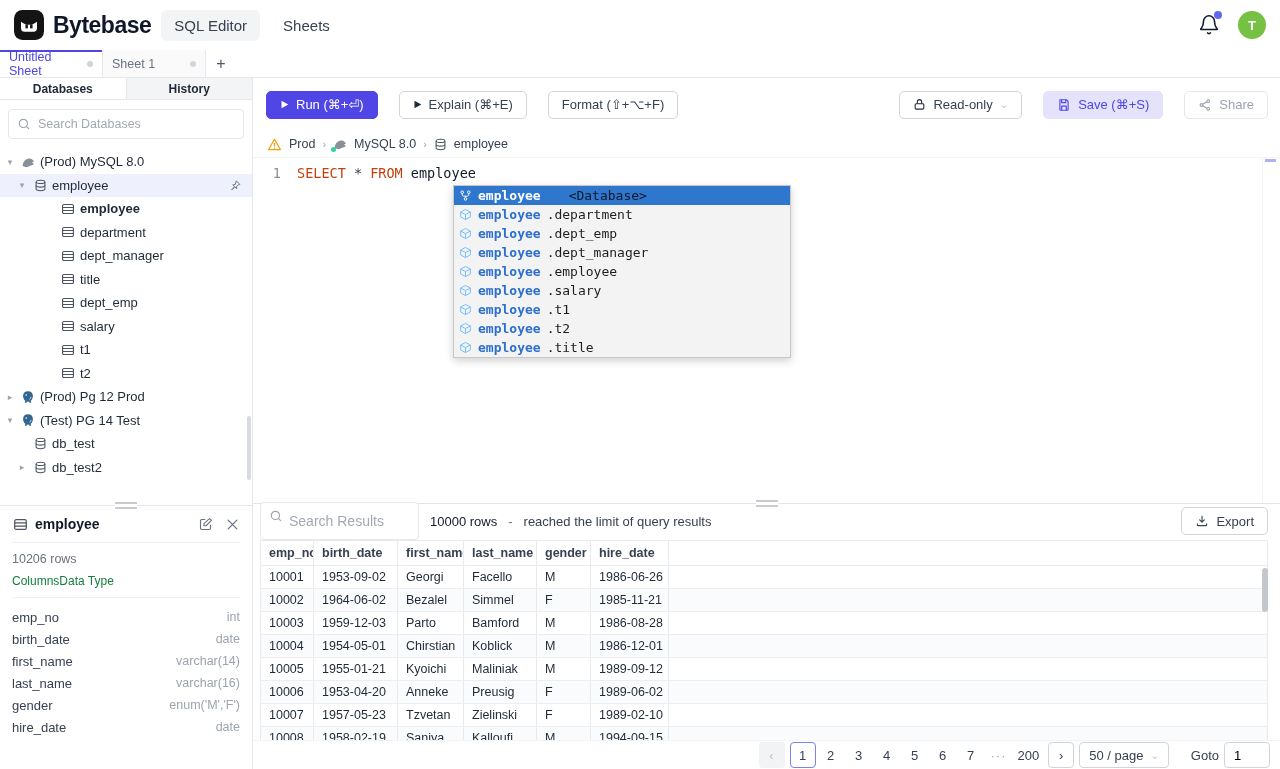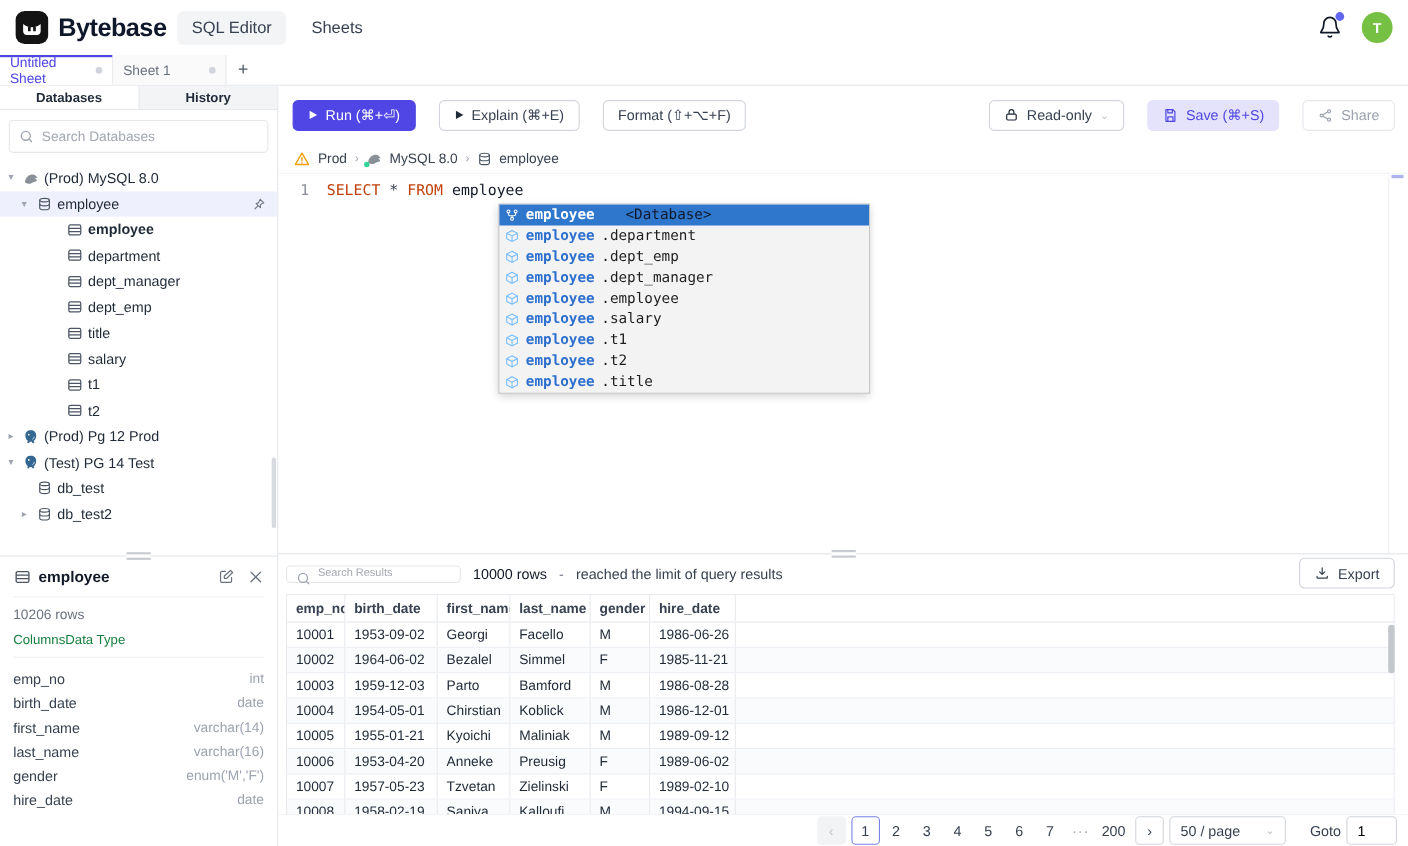--- a/index.html
+++ b/index.html
@@ -92,40 +92,40 @@
   .ac-row.selected{background:#2f77cd;color:#fff}
   .ac-row.selected .ac-label{font-weight:700}
   .ac-detail{margin-left:22px;color:#0f172a}
   .ac-prefix{color:#2c6fce;font-weight:700}
 
   
   .results{height:266px;flex:none;border-top:1px solid #e1e4e8;position:relative;display:flex;flex-direction:column}
   .results-grip{position:absolute;top:-4px;left:50%;transform:translateX(-50%);width:22px;height:7px;border-top:2px solid #c8ccd2;border-bottom:2px solid #c8ccd2;background:#fff;cursor:row-resize}
   .results-head{height:34px;flex:none;display:flex;align-items:center;gap:11px;padding:0 12px 0 7px}
   .results-search{position:relative;width:159px;flex:none}
-  .results-search input{width:100%;height:16px;border:1px solid #e5e7eb;border-radius:4px;padding:0 8px 0 28px;font-size:10px;outline:none}
+  .results-search input{width:100%;height:38px;border:1px solid #e5e7eb;border-radius:4px;padding:0 8px 0 28px;font-size:14px;outline:none}
   .rcount{color:#111827}
   .rsep{color:#6b7280}
   .rnote{color:#374151}
   .btn-export{margin-left:auto;height:28px}
   .rtable{flex:1;min-height:0;overflow:hidden;margin:2px 12px 0 7px;position:relative;font-size:12.5px}
   .thead{display:flex;height:26px;border:1px solid #e8eaee;background:#fff;font-weight:600;color:#374151}
   .cell{padding:0 8px;display:flex;align-items:center;border-right:1px solid #e8eaee;overflow:hidden;white-space:nowrap}
   .c0{width:53px;flex:none}.c1{width:84px;flex:none}.c2{width:66px;flex:none}.c3{width:73px;flex:none}.c4{width:54px;flex:none}.c5{width:78px;flex:none}
   .cf{flex:1;border-right:none}
   .trow{display:flex;height:23px;border-bottom:1px solid #eceef2;border-left:1px solid #e8eaee;border-right:1px solid #e8eaee;color:#1f2937}
   .tbody div.trow:nth-of-type(even){background:#fafbfc}
   .table-scrollthumb{position:absolute;right:0;top:28px;width:6px;height:44px;background:#c4c7cc;border-radius:3px}
   .pagination{height:29px;flex:none;display:flex;align-items:center;justify-content:flex-end;gap:5px;padding:0 10px;font-size:13px;color:#374151;border-top:1px solid #f3f4f6}
   .pg{min-width:26px;height:26px;display:flex;align-items:center;justify-content:center;border-radius:4px;cursor:pointer;padding:0 4px}
   .pg.active{border:1px solid #7b83eb}
   .pg.dots{color:#9ca3af;letter-spacing:1px}
   .pg-prev{background:#f2f3f5;color:#c0c4cc;width:26px;flex:none}
   .pg-next{border:1px solid #d1d5db;width:26px;flex:none}
-  .pg-size{height:26px;border:1px solid #d1d5db;border-radius:4px;display:flex;align-items:center;gap:23px;padding:0 9px;cursor:pointer}
+  .pg-size{height:26px;border:1px solid #d1d5db;border-radius:4px;display:flex;align-items:center;gap:7px;padding:0 9px;cursor:pointer}
   .goto-label{margin-left:17px}
   .goto-input{width:46px;height:26px;border:1px solid #d1d5db;border-radius:4px;padding:0 9px;font-size:13px;outline:none}
 </style>
 </head>
 <body>
 
 <div class="app">
 
   <div class="topbar">
     <div class="brand">
@@ -254,33 +254,33 @@
           </div>
 
           <div class="tree-row lvl2">
             <span class="caret"></span>
             <span class="tree-icon">
               <svg viewBox="0 0 16 16" width="14" height="14" fill="none" stroke="#4b5563" stroke-width="1.3">
                 <rect x="1.8" y="2.8" width="12.4" height="10.4" rx="1.6"></rect>
                 <path d="M1.8 6.3h12.4M1.8 9.7h12.4"></path>
               </svg>
             </span>
+            <span class="tree-label">title</span>
+
+          </div>
+
+          <div class="tree-row lvl2">
+            <span class="caret"></span>
+            <span class="tree-icon">
+              <svg viewBox="0 0 16 16" width="14" height="14" fill="none" stroke="#4b5563" stroke-width="1.3">
+                <rect x="1.8" y="2.8" width="12.4" height="10.4" rx="1.6"></rect>
+                <path d="M1.8 6.3h12.4M1.8 9.7h12.4"></path>
+              </svg>
+            </span>
             <span class="tree-label">dept_emp</span>
-
-          </div>
-
-          <div class="tree-row lvl2">
-            <span class="caret"></span>
-            <span class="tree-icon">
-              <svg viewBox="0 0 16 16" width="14" height="14" fill="none" stroke="#4b5563" stroke-width="1.3">
-                <rect x="1.8" y="2.8" width="12.4" height="10.4" rx="1.6"></rect>
-                <path d="M1.8 6.3h12.4M1.8 9.7h12.4"></path>
-              </svg>
-            </span>
-            <span class="tree-label">title</span>
 
           </div>
 
           <div class="tree-row lvl2">
             <span class="caret"></span>
             <span class="tree-icon">
               <svg viewBox="0 0 16 16" width="14" height="14" fill="none" stroke="#4b5563" stroke-width="1.3">
                 <rect x="1.8" y="2.8" width="12.4" height="10.4" rx="1.6"></rect>
                 <path d="M1.8 6.3h12.4M1.8 9.7h12.4"></path>
               </svg>

